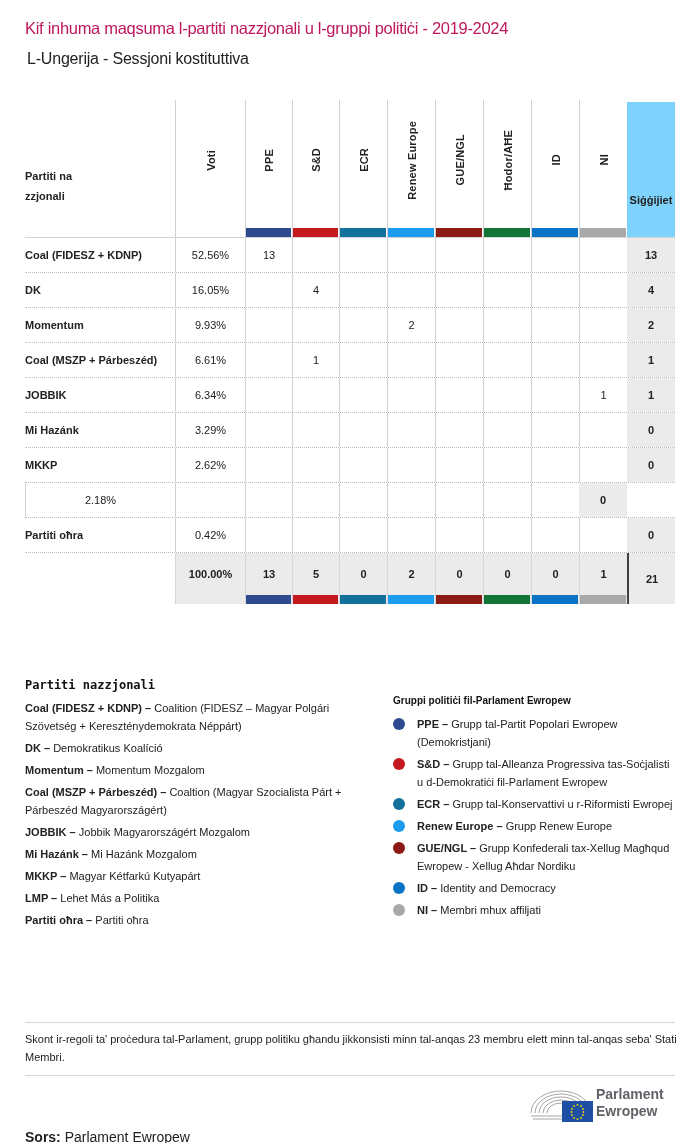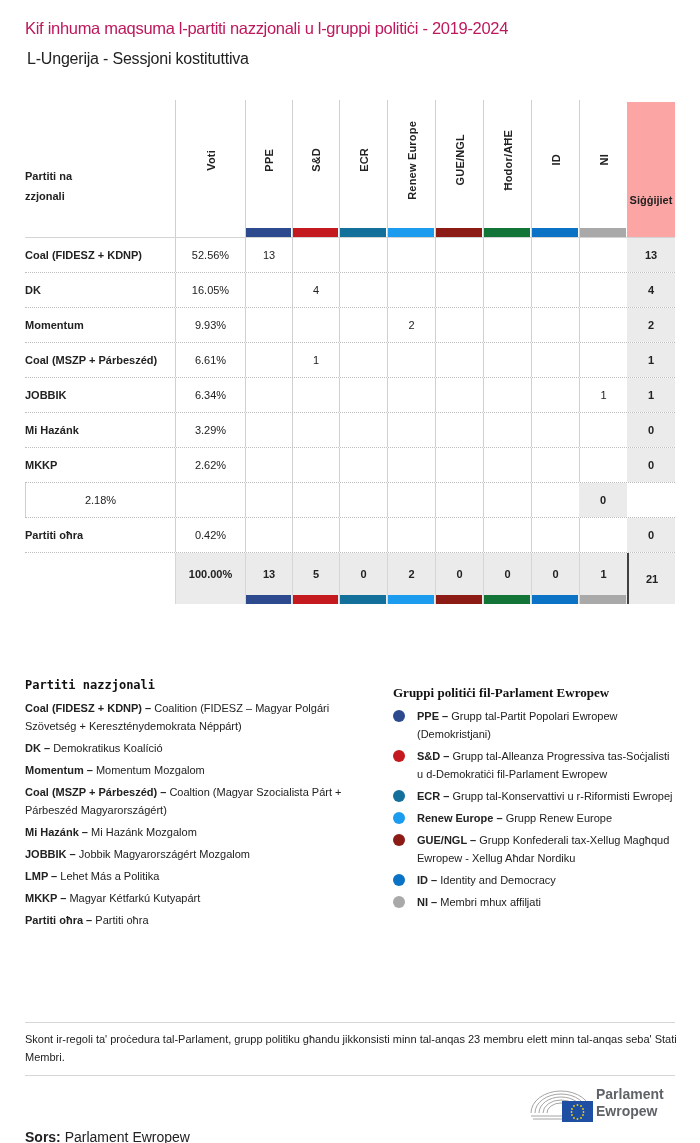--- a/index.html
+++ b/index.html
@@ -8,21 +8,21 @@
   .title { position:absolute; left:25px; top:19px; font-size:16.5px; font-weight:normal; letter-spacing:-0.3px; color:#be185d; }
   .subtitle { position:absolute; left:27px; top:50px; font-size:16px; color:#222; letter-spacing:-0.2px; }
 
   
   .tbl { position:absolute; left:25px; top:100px; width:650px; }
   .hdr { position:relative; height:137px; display:grid;
          grid-template-columns:150px 70px 47px 47px 48px 48px 48px 48px 48px 48px 48px;
          border-bottom:1px solid #d4d4d4; }
   .hcell { position:relative; height:137px; border-left:1px solid #d0d0d0; box-sizing:border-box; }
   .hcell.first { border-left:none; }
-  .hcell.seats { background:#fca5a5; border-left:none; top:2px; height:135px; }
+  .hcell.seats { background:#7dd3fc; border-left:none; top:2px; height:135px; }
   .vlabel { position:absolute; left:0; right:0; top:0; height:120px; display:flex; align-items:center; justify-content:center; }
   .vlabel span { writing-mode:vertical-rl; transform:rotate(180deg); font-size:11px; font-weight:bold; color:#222; white-space:nowrap; letter-spacing:0.2px; }
   .hbar { position:absolute; left:0; right:1px; bottom:0; height:9px; }
   .party-hdr { position:absolute; left:0; top:66px; width:52px; font-size:11px; font-weight:bold; line-height:20px; word-break:break-all; color:#222; }
   .seats-hdr { position:absolute; left:0; right:0; top:88px; text-align:center; font-size:11px; font-weight:bold; line-height:20px; word-break:break-all; padding:0 2px; color:#222; }
 
   .row { display:grid; grid-template-columns:150px 70px 47px 47px 48px 48px 48px 48px 48px 48px 48px;
          height:35px; border-bottom:1px dotted #bdbdbd; box-sizing:border-box; }
   .cell { display:flex; align-items:center; justify-content:center; font-size:11px; border-left:1px solid #d0d0d0; box-sizing:border-box; color:#222; }
   .cell.party { justify-content:flex-start; border-left:none; font-weight:bold; }
@@ -34,21 +34,21 @@
   .tcell.blank { background:transparent; border-left:none; }
   .tcell.seats { border-left:2px solid #404040; padding-top:20px; }
   .tbar { position:absolute; left:0; right:1px; bottom:0; height:9px; }
 
   
   .leg-left { position:absolute; left:25px; top:677px; width:335px; }
   .leg-left h3 { margin:0 0 6px 0; font-family:"DejaVu Sans Mono", "Liberation Mono", monospace; font-size:12px; font-weight:bold; line-height:16px; color:#111; }
   .leg-item { font-size:11px; line-height:18px; margin-bottom:4px; color:#222; }
   .leg-item b { font-weight:bold; }
   .leg-right { position:absolute; left:393px; top:677px; width:285px; }
-  .leg-right h3 { margin:8px 0 6px 0; font-size:13px; font-weight:bold; line-height:16px; color:#111;font-family:Liberation Serif, serif; }
+  .leg-right h3 { margin:16px 0 6px 0; font-size:10px; font-weight:bold; line-height:16px; color:#111; }
   .g-item { position:relative; padding-left:24px; font-size:11px; line-height:18px; margin-bottom:4px; color:#222; }
   .dot { position:absolute; left:0; top:3px; width:12px; height:12px; border-radius:50%; }
 
   
   .hr1 { position:absolute; left:25px; width:650px; top:1022px; border-top:1px solid #d6d6d6; }
   .note { position:absolute; left:25px; top:1030px; width:652px; font-size:11px; line-height:18px; color:#222; }
   .hr2 { position:absolute; left:25px; width:650px; top:1075px; border-top:1px solid #d6d6d6; }
   .source { position:absolute; left:25px; top:1109px; font-size:14px; color:#222;margin-top:20px; }
   .source b { font-weight:bold; }
   .logo { position:absolute; left:528px; top:1083px; width:150px; height:42px; }
@@ -255,24 +255,24 @@
     </div>
 </div>
 
 <div class="leg-left">
   <h3>Partiti nazzjonali</h3>
   <div id="leg-parties">
       <div class="leg-item"><b>Coal (FIDESZ + KDNP) –</b> <span>Coalition (FIDESZ – Magyar Polgári Szövetség + Kereszténydemokrata Néppárt)</span></div>
       <div class="leg-item"><b>DK –</b> <span>Demokratikus Koalíció</span></div>
       <div class="leg-item"><b>Momentum –</b> <span>Momentum Mozgalom</span></div>
       <div class="leg-item"><b>Coal (MSZP + Párbeszéd) –</b> <span>Coaltion (Magyar Szocialista Párt + Párbeszéd Magyarországért)</span></div>
+      <div class="leg-item"><b>JOBBIK –</b> <span>Jobbik Magyarországért Mozgalom</span></div>
       <div class="leg-item"><b>Mi Hazánk –</b> <span>Mi Hazánk Mozgalom</span></div>
-      <div class="leg-item"><b>JOBBIK –</b> <span>Jobbik Magyarországért Mozgalom</span></div>
+      <div class="leg-item"><b>MKKP –</b> <span>Magyar Kétfarkú Kutyapárt</span></div>
       <div class="leg-item"><b>LMP –</b> <span>Lehet Más a Politika</span></div>
-      <div class="leg-item"><b>MKKP –</b> <span>Magyar Kétfarkú Kutyapárt</span></div>
       <div class="leg-item"><b>Partiti oħra –</b> <span>Partiti oħra</span></div>
     </div>
 </div>
 
 <div class="leg-right">
   <h3>Gruppi politiċi fil-Parlament Ewropew</h3>
   <div id="leg-groups">
       <div class="g-item"><span class="dot" style="background: rgb(44, 74, 141);"></span><b>PPE –</b> <span>Grupp tal-Partit Popolari Ewropew (Demokristjani)</span></div>
       <div class="g-item"><span class="dot" style="background: rgb(196, 26, 31);"></span><b>S&amp;D –</b> <span>Grupp tal-Alleanza Progressiva tas-Soċjalisti u d-Demokratiċi fil-Parlament Ewropew</span></div>
       <div class="g-item"><span class="dot" style="background: rgb(19, 112, 154);"></span><b>ECR –</b> <span>Grupp tal-Konservattivi u r-Riformisti Ewropej</span></div>

